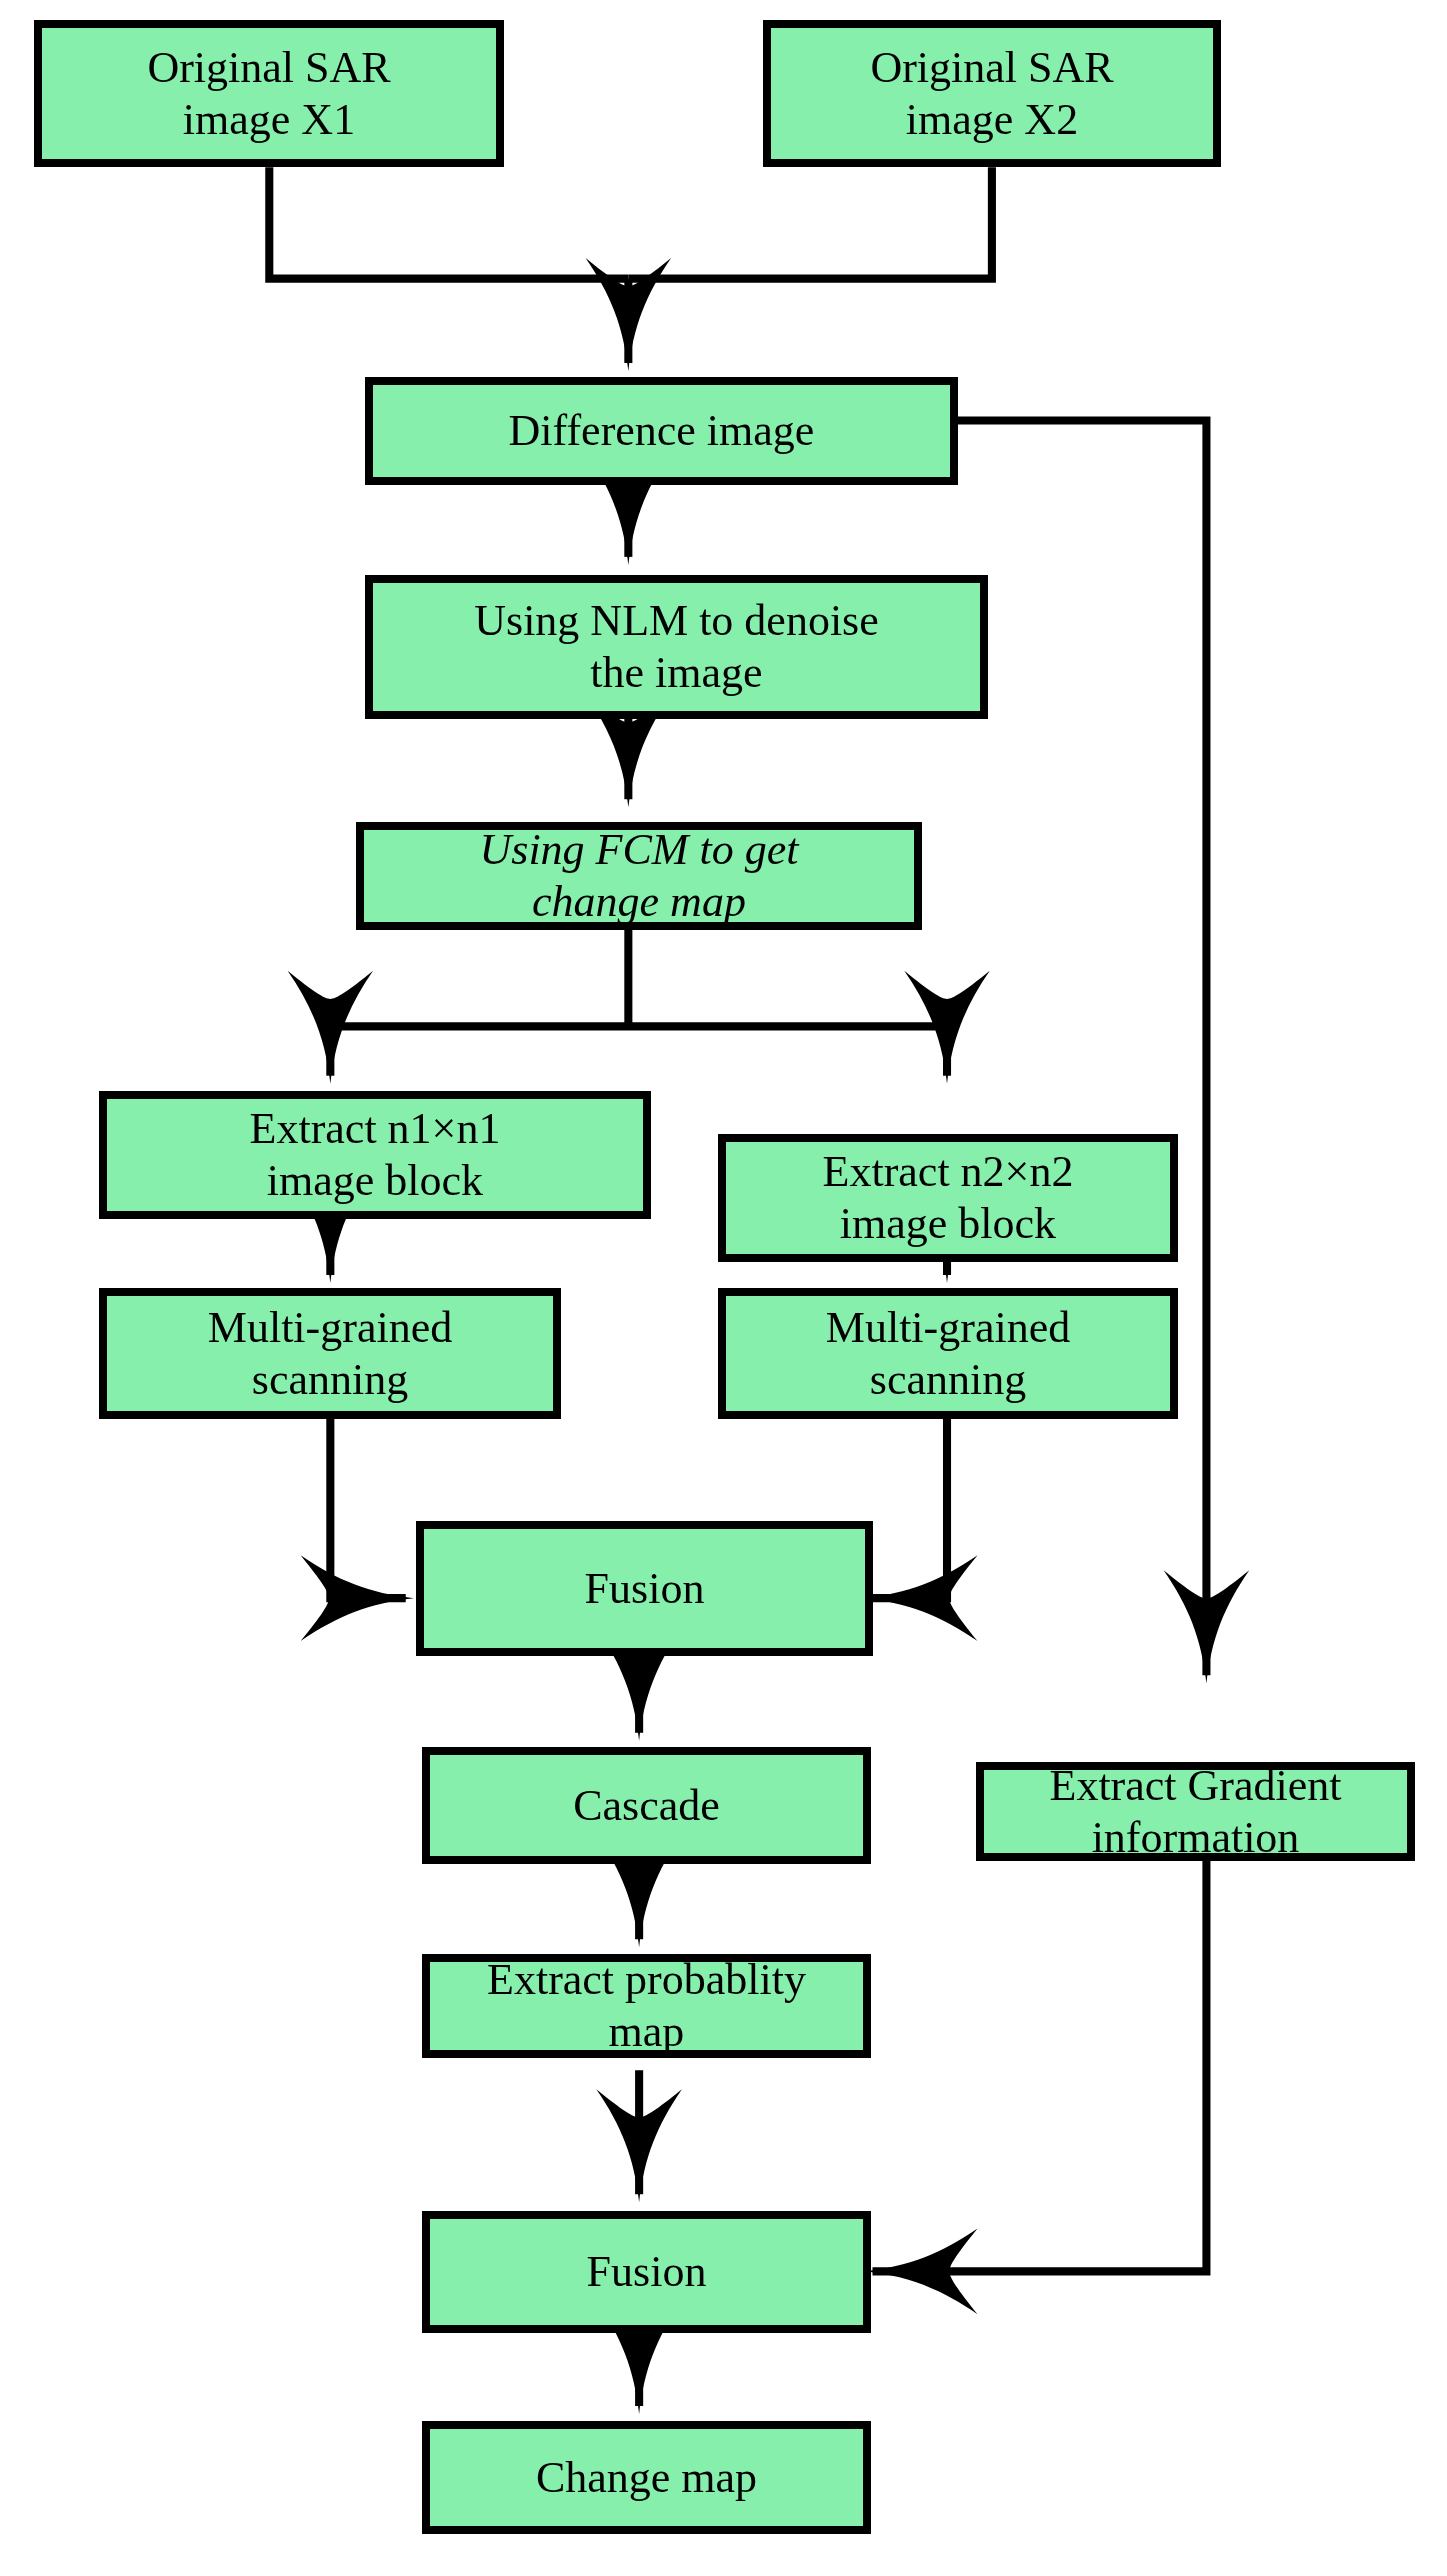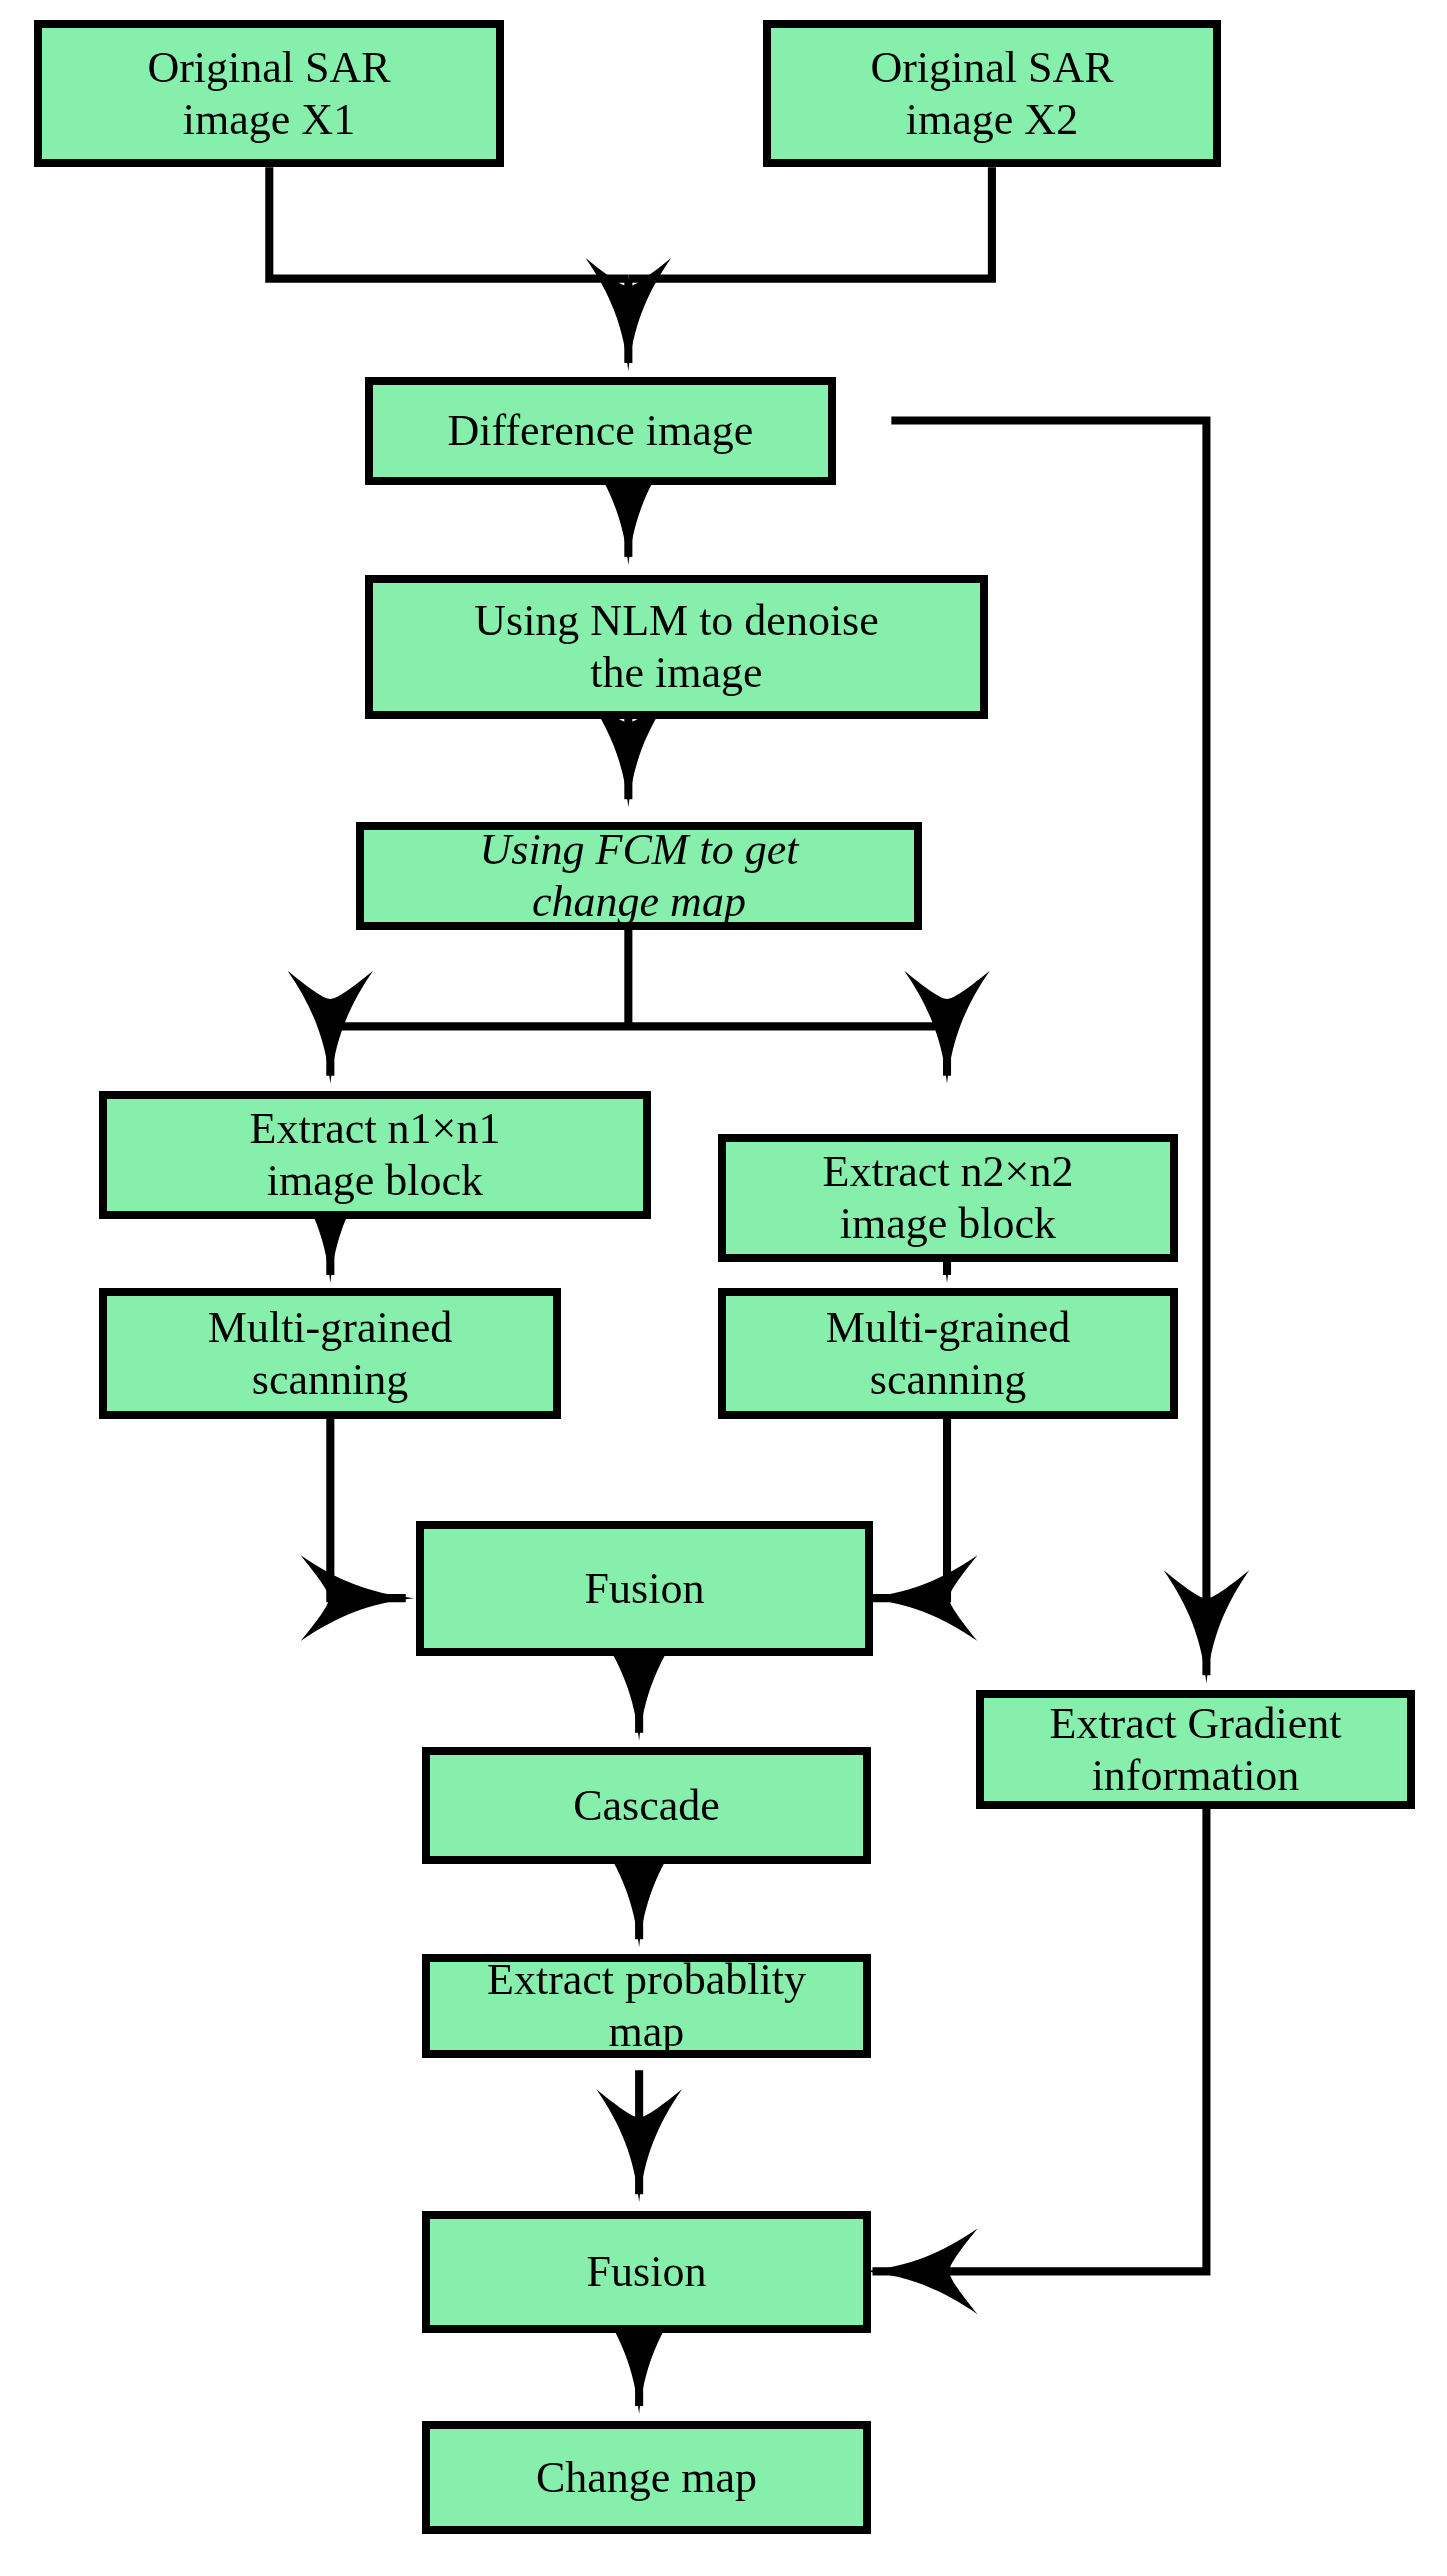--- a/index.html
+++ b/index.html
@@ -95,21 +95,21 @@
   <div class="node-box" style="left:34px; top:20px; width:470px; height:147px;">
     <span class="node-label">Original SAR
 image X1</span>
   </div>
 
   <div class="node-box" style="left:763px; top:20px; width:458px; height:147px;">
     <span class="node-label">Original SAR
 image X2</span>
   </div>
 
-  <div class="node-box" style="left:365px; top:377px; width:471px; height:108px;">
+  <div class="node-box" style="left:365px; top:377px; width:593px; height:108px;">
     <span class="node-label">Difference image</span>
   </div>
 
   <div class="node-box" style="left:365px; top:575px; width:623px; height:144px;">
     <span class="node-label">Using NLM to denoise
 the image</span>
   </div>
 
   <div class="node-box" style="left:356px; top:822px; width:566px; height:108px;font-style:italic;">
     <span class="node-label">Using FCM to get
@@ -133,21 +133,21 @@
 
   <div class="node-box" style="left:718px; top:1288px; width:460px; height:131px;">
     <span class="node-label">Multi-grained
 scanning</span>
   </div>
 
   <div class="node-box" style="left:416px; top:1521px; width:457px; height:135px;">
     <span class="node-label">Fusion</span>
   </div>
 
-  <div class="node-box" style="left:976px; top:1690px; width:439px; height:119px;">
+  <div class="node-box" style="left:976px; top:1762px; width:439px; height:99px;">
     <span class="node-label">Extract Gradient
 information</span>
   </div>
 
   <div class="node-box" style="left:422px; top:1747px; width:449px; height:117px;">
     <span class="node-label">Cascade</span>
   </div>
 
   <div class="node-box" style="left:422px; top:1954px; width:449px; height:104px;">
     <span class="node-label">Extract probablity

